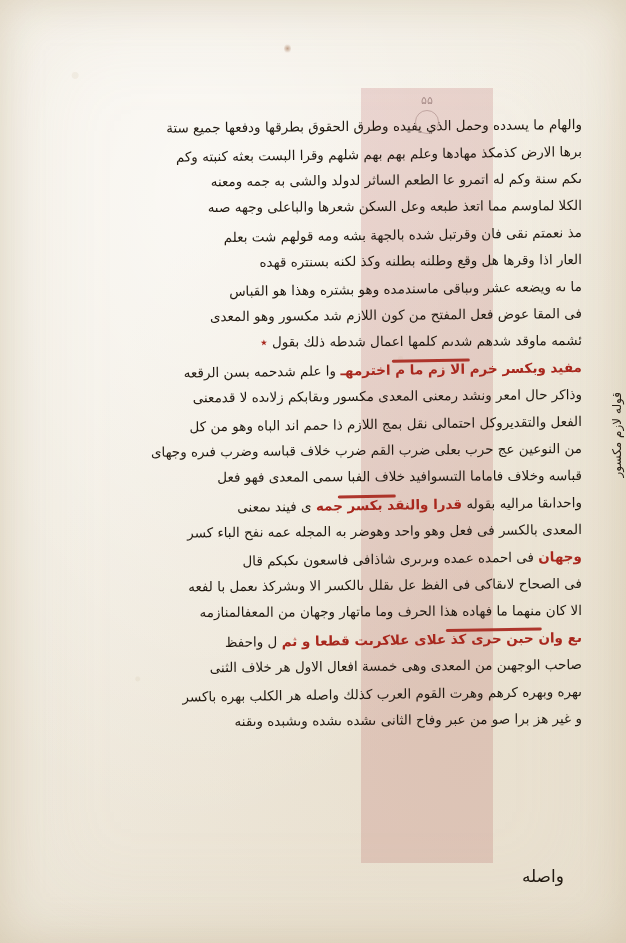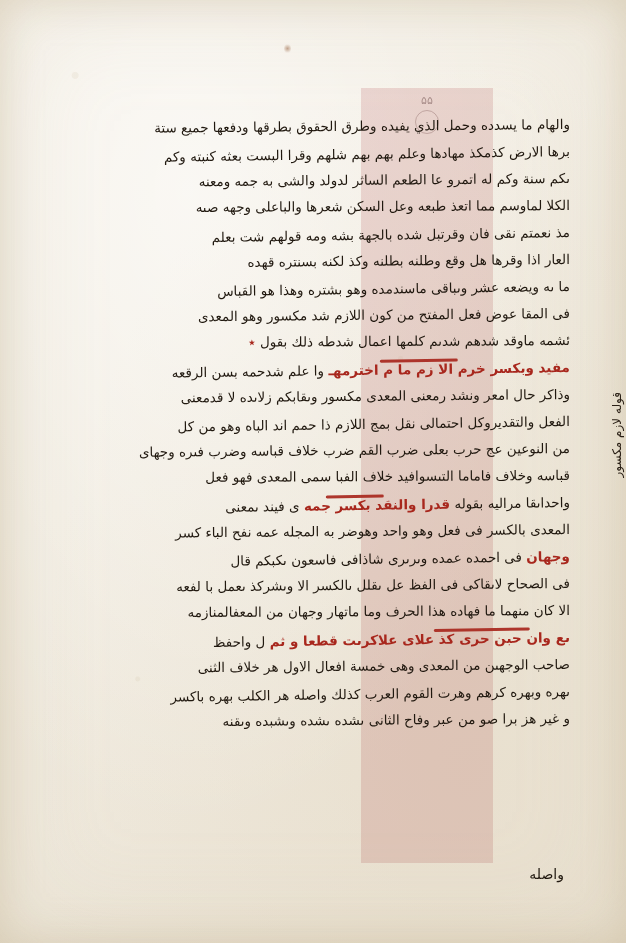--- a/index.html
+++ b/index.html
@@ -81,21 +81,21 @@
     transform: translateX(-50%);
     width: 22px;
     height: 22px;
     border-radius: 50%;
     border: 1px solid rgba(150,115,115,0.45);
   }
 
   
   .text-block {
     position: absolute;
-    left: 28px;
+    left: 40px;
     top: 118px;
     width: 542px;
     direction: rtl;
   }
   .line {
     position: relative;
     font-size: 13.5px;
     line-height: 1;
     height: 27px;
     color: #20180f;
@@ -138,21 +138,21 @@
     transform-origin: right top;
     font-size: 12px;
     color: #2a2016;
     direction: rtl;
     white-space: nowrap;
   }
   .catchword {
     position: absolute;
     right: 62px;
     top: 866px;
-    font-size: 14px;
+    font-size: 17px;
     color: #20180f;
     direction: rtl;
   }
 
   
   .watermark {
     position: absolute;
     left: 0;
     bottom: 6px;
     width: 100%;

